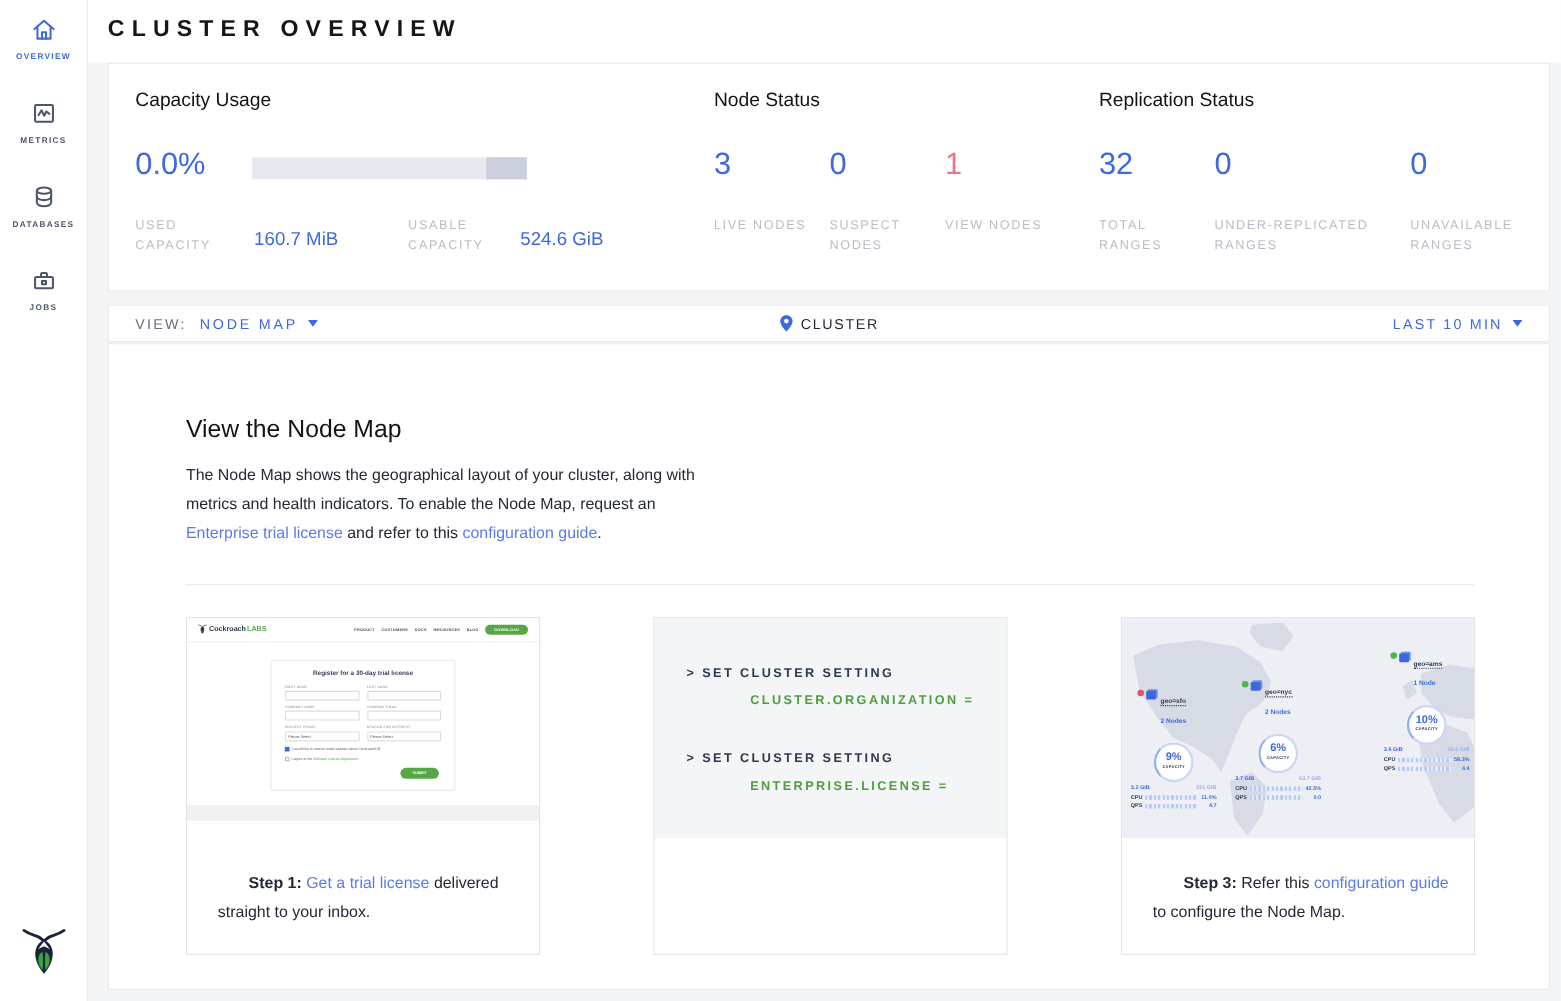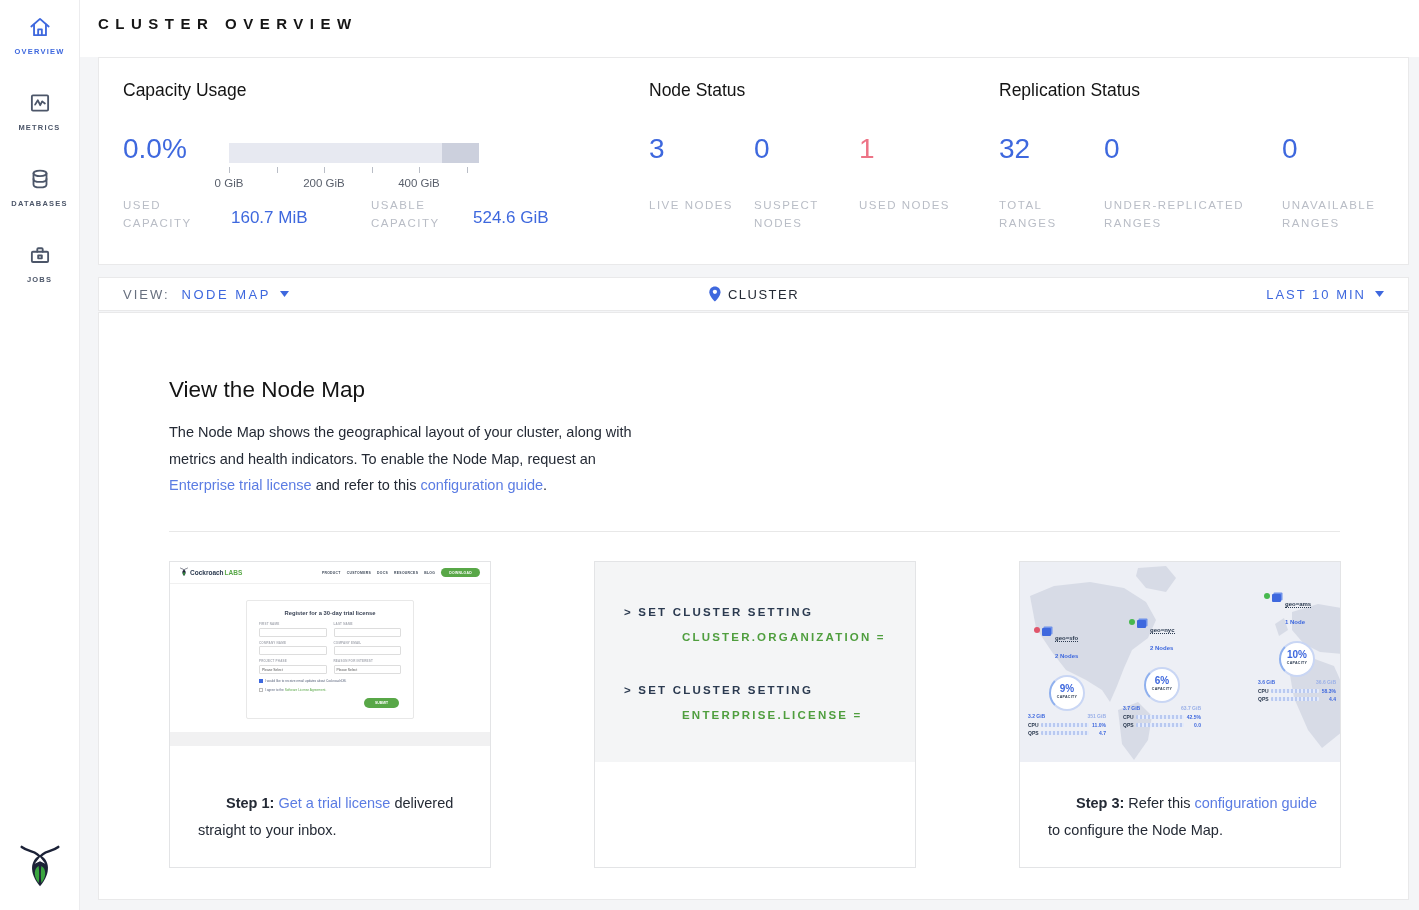--- a/index.html
+++ b/index.html
@@ -9,21 +9,21 @@
   
   .sidebar { position:absolute; left:0; top:0; width:80px; height:910px; background:#fff; border-right:1px solid #ececee; z-index:10; }
   .nav-item { margin-top:14px; margin-bottom:34px; text-align:center; color:#4c5669; cursor:pointer; }
   .nav-item svg { display:block; margin:0 auto; }
   .nav-item .nav-label { display:block; margin-top:7px; font-size:7.5px; font-weight:700; letter-spacing:1.2px; }
   .nav-item.active { color:#3e68de; }
   .side-logo { position:absolute; left:50%; transform:translateX(-50%); bottom:12px; }
 
   
   .header-band { position:absolute; left:80px; top:0; width:1339px; height:57px; background:#fff; }
-  .page-title { position:absolute; left:98px; top:15px; font-size:15px; font-weight:700; letter-spacing:6.5px; color:#161616; }
+  .page-title { position:absolute; left:98px; top:15px; font-size:21px; font-weight:700; letter-spacing:6.5px; color:#161616; }
 
   
   .stats-card { position:absolute; left:98px; top:57px; width:1311px; height:208px; background:#fff; border:1px solid #e9e9ea; }
   .sec-title { position:absolute; top:22px; font-size:17.5px; color:#141414; font-weight:400; }
   .big-num { position:absolute; top:75px; font-size:28px; color:#3e68de; }
   .big-num.red { color:#ed7386; }
   .stat-label { position:absolute; top:138px; font-size:11.5px; letter-spacing:1.5px; color:#b9bdc6; line-height:18px; }
   .stat-value { position:absolute; top:150px; font-size:17px; color:#3e68de; }
 
   .bar-area { position:absolute; left:130px; top:85px; width:250px; }
@@ -163,44 +163,33 @@
 <h1 class="page-title">CLUSTER OVERVIEW</h1>
 
 <section class="stats-card">
 
   <div class="sec-title" style="left:24px">Capacity Usage</div>
   <div class="big-num" style="left:24px">0.0%</div>
   <div class="bar-area">
     <div class="cap-bar">
         <div class="cap-bar-dark"></div>
       </div>
-    <div class="ticks">
-      <span class="tick" style="left:0"></span>
-        <span class="tick" style="left:47.5px"></span>
-        <span class="tick" style="left:95px"></span>
-        <span class="tick" style="left:142.5px"></span>
-        <span class="tick" style="left:190px"></span>
-        <span class="tick" style="left:237.5px"></span>
-      <span class="tick-label" style="left:0">0 GiB</span>
-      <span class="tick-label" style="left:95px">200 GiB</span>
-      <span class="tick-label" style="left:190px">400 GiB</span>
-    </div>
   </div>
   <div class="stat-label" style="left:24px; width:110px">USED CAPACITY</div>
   <div class="stat-value" style="left:132px">160.7 MiB</div>
   <div class="stat-label" style="left:272px; width:110px">USABLE CAPACITY</div>
   <div class="stat-value" style="left:374px">524.6 GiB</div>
 
   <div class="sec-title" style="left:550px">Node Status</div>
   <div class="big-num" style="left:550px">3</div>
   <div class="stat-label" style="left:550px; width:95px">LIVE NODES</div>
   <div class="big-num" style="left:655px">0</div>
   <div class="stat-label" style="left:655px; width:95px">SUSPECT NODES</div>
   <div class="big-num red" style="left:760px">1</div>
-  <div class="stat-label" style="left:760px; width:95px">USED NODES</div>
+  <div class="stat-label" style="left:760px; width:95px">VIEW NODES</div>
 
   <div class="sec-title" style="left:900px">Replication Status</div>
   <div class="big-num" style="left:900px">32</div>
   <div class="stat-label" style="left:900px; width:95px">TOTAL RANGES</div>
   <div class="big-num" style="left:1005px">0</div>
   <div class="stat-label" style="left:1005px; width:172px">UNDER-REPLICATED RANGES</div>
   <div class="big-num" style="left:1183px">0</div>
   <div class="stat-label" style="left:1183px; width:130px">UNAVAILABLE RANGES</div>
 </section>
 

